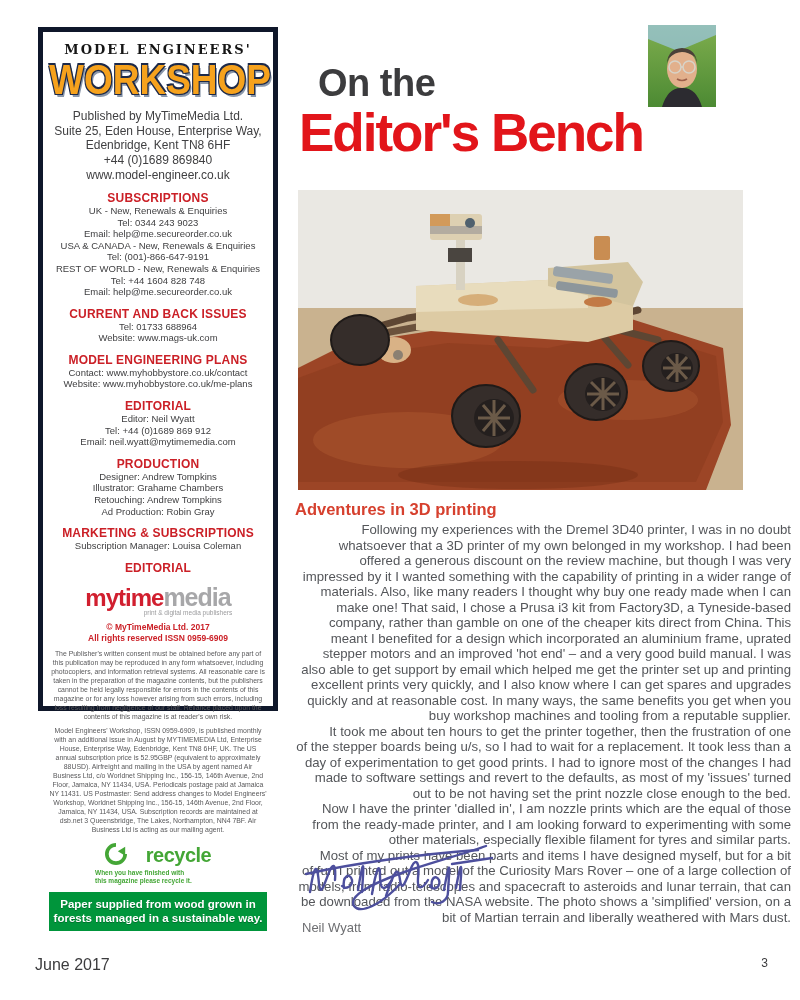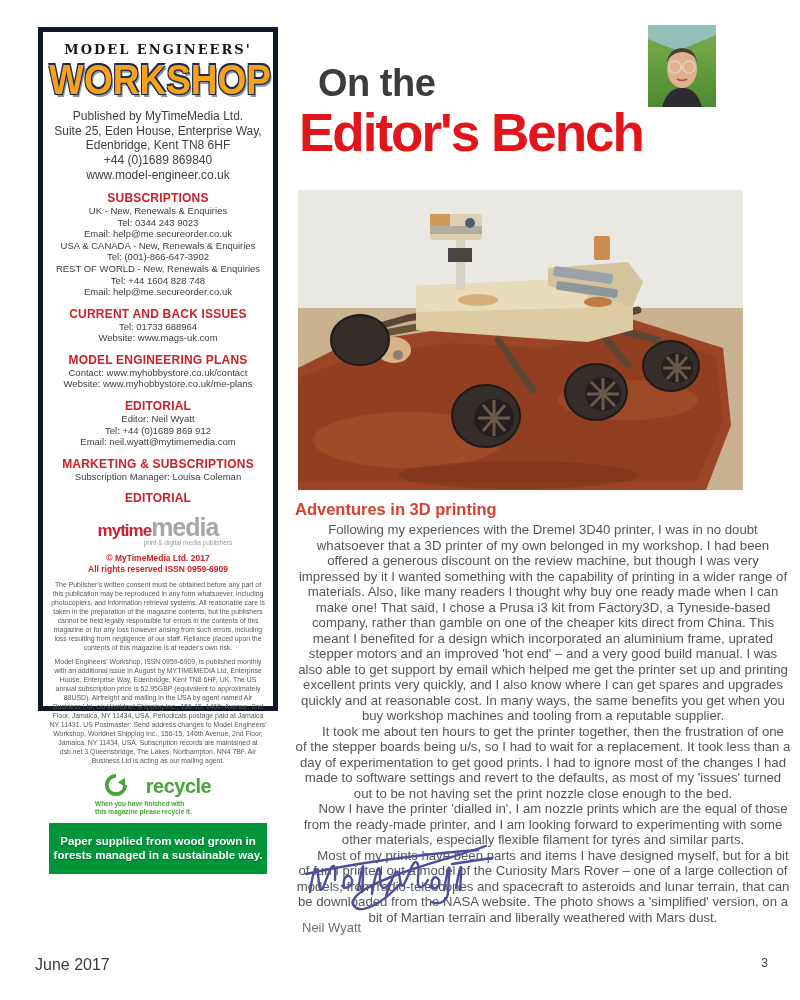--- a/index.html
+++ b/index.html
@@ -25,49 +25,49 @@
     color:#f6a21d;
     text-shadow:-1px -1px 0 #1d2a4a, 1px -1px 0 #1d2a4a, -1px 1px 0 #1d2a4a,
                  1px 1px 0 #1d2a4a, 2px 3px 0 #8a97aa;
     transform:scaleY(1.15); transform-origin:top;
   }
   .pub-block { margin-top:14px; font-size:12px; line-height:1.22; color:#404042; }
   .side-section { margin-top:9px; }
   .side-heading { color:#cb2027; font-weight:bold; font-size:12px; letter-spacing:.2px; }
   .side-lines { font-size:9.5px; line-height:1.22; color:#404042; }
   .mtm-logo { margin-top:10px; line-height:1; }
-  .mtm-red { color:#d11f2f; font-weight:bold; font-size:17px; letter-spacing:-1px; }
+  .mtm-red { color:#d11f2f; font-weight:bold; font-size:24px; letter-spacing:-1px; }
   .mtm-gray { color:#a7a7a9; font-weight:bold; font-size:25px; letter-spacing:-1px; }
   .mtm-tagline { font-size:6.5px; color:#9b9b9d; margin-top:0px; padding-left:60px; }
   .copyright { margin-top:6px; color:#cb2027; font-weight:bold; font-size:8.5px; line-height:1.25; }
   .legal { margin-top:7px; font-size:6.9px; line-height:1.3; color:#58585a; }
   .legal p + p { margin-top:5px; }
   .recycle-wrap { margin-top:8px; text-align:center; }
   .recycle-row { display:inline-flex; align-items:center; gap:19px; }
   .recycle-word { color:#44a636; font-weight:bold; font-size:20px; letter-spacing:-.5px; }
   .recycle-tag { font-size:6.5px; color:#44a636; font-weight:bold; line-height:1.25; padding-left:46px; text-align:left; }
   .paper-box {
     margin-top:7px; background:#00953b; color:#ffffff; font-weight:bold;
-    font-size:11.5px; line-height:1.25; padding:11px 4px;
+    font-size:11.5px; line-height:1.25; padding:5px 4px;
     text-shadow:0 1px 0 rgba(0,0,0,.25);
   }
   
   .kicker {
     position:absolute; left:318px; top:62px; font-size:38px; font-weight:bold;
     color:#3c3c3e; letter-spacing:-.5px;
   }
   .page-title {
     position:absolute; left:299px; top:102px; font-size:53px; font-weight:900;
     color:#e2151a; letter-spacing:-2px;
   }
   .editor-photo { position:absolute; left:648px; top:25px; width:68px; height:82px; }
   .rover-photo { position:absolute; left:298px; top:190px; width:445px; height:300px; }
   .article { position:absolute; left:295px; top:500px; width:496px; }
   .article-heading { color:#d6402e; font-weight:bold; font-size:16.5px; margin-bottom:3px; }
-  .article p { font-size:13.2px; line-height:15.5px; color:#54565a; text-align:center; }
+  .article p { font-size:13.2px; line-height:15.5px; color:#54565a; text-align:right; }
   .article p.indent { text-indent:20px; }
   .signature { position:absolute; left:300px; top:836px; width:200px; height:78px; }
   .sig-name { position:absolute; left:302px; top:920px; font-size:13px; color:#6d6e71; }
   .footer-left { position:absolute; left:35px; top:956px; font-size:16px; color:#3c3c3e; }
   .footer-page { position:absolute; right:32px; top:956px; font-size:12px; color:#3c3c3e; }
 </style>
 </head>
 <body>
 
 <div class="sidebar">
@@ -82,21 +82,21 @@
       <div>www.model-engineer.co.uk</div>
     </div>
 
   <div class="side-section">
     <div class="side-heading">SUBSCRIPTIONS</div>
     <div class="side-lines">
         <div>UK - New, Renewals &amp; Enquiries</div>
         <div>Tel: 0344 243 9023</div>
         <div>Email: help@me.secureorder.co.uk</div>
         <div>USA &amp; CANADA - New, Renewals &amp; Enquiries</div>
-        <div>Tel: (001)-866-647-3902</div>
+        <div>Tel: (001)-866-647-9191</div>
         <div>REST OF WORLD - New, Renewals &amp; Enquiries</div>
         <div>Tel: +44 1604 828 748</div>
         <div>Email: help@me.secureorder.co.uk</div>
       </div>
   </div>
 
   <div class="side-section">
     <div class="side-heading">CURRENT AND BACK ISSUES</div>
     <div class="side-lines">
         <div>Tel: 01733 688964</div>
@@ -114,20 +114,29 @@
 
   <div class="side-section">
     <div class="side-heading">EDITORIAL</div>
     <div class="side-lines">
         <div>Editor: Neil Wyatt</div>
         <div>Tel: +44 (0)1689 869 912</div>
         <div>Email: neil.wyatt@mytimemedia.com</div>
       </div>
   </div>
 
+  <div class="side-section">
+    <div class="side-heading">PRODUCTION</div>
+    <div class="side-lines">
+        <div>Designer: Andrew Tompkins</div>
+        <div>Illustrator: Grahame Chambers</div>
+        <div>Retouching: Andrew Tompkins</div>
+        <div>Ad Production: Robin Gray</div>
+      </div>
+  </div>
 
 
   <div class="side-section">
     <div class="side-heading">MARKETING &amp; SUBSCRIPTIONS</div>
     <div class="side-lines">
         <div>Subscription Manager: Louisa Coleman</div>
       </div>
   </div>
 
   <div class="side-section">

